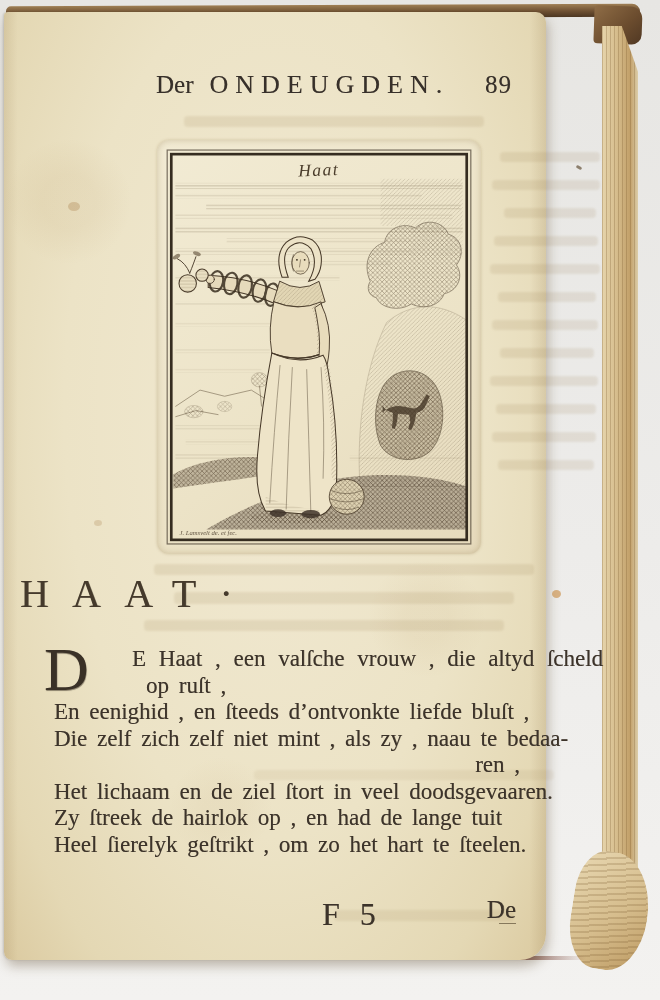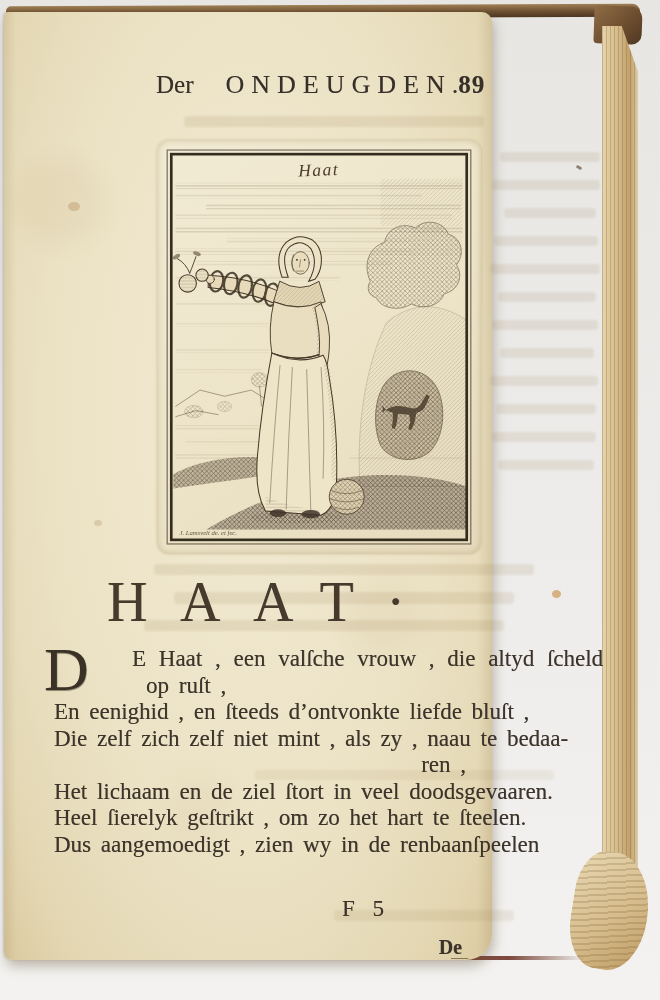--- a/index.html
+++ b/index.html
@@ -24,71 +24,71 @@
   .corner-wedge{position:absolute;left:572px;top:852px;width:76px;height:118px;
     background:
       repeating-linear-gradient(168deg,rgba(120,88,44,.22) 0 2px,rgba(0,0,0,0) 2px 6px),
       linear-gradient(135deg,#e8d8b2 0%,#d6bd8d 55%,#bd9a62 100%);
     border-radius:38% 55% 48% 42%;transform:rotate(9deg);}
   .bottom-line{position:absolute;left:38px;top:956px;width:548px;height:4px;
     background:linear-gradient(90deg,rgba(0,0,0,0) 0%,#7c2a18 14%,#8a3220 55%,#5f2012 86%,rgba(0,0,0,0) 100%);
     border-radius:2px;opacity:.8;}
 
   
-  .page{position:absolute;left:4px;top:12px;width:488px;height:948px;
+  .page{position:absolute;left:4px;top:12px;width:542px;height:948px;
     background:
       radial-gradient(circle at 12% 20%, rgba(160,120,60,.07) 0 3%, rgba(0,0,0,0) 7%),
       radial-gradient(circle at 78% 64%, rgba(160,120,60,.06) 0 3%, rgba(0,0,0,0) 8%),
       radial-gradient(circle at 40% 84%, rgba(160,120,60,.05) 0 2%, rgba(0,0,0,0) 6%),
       linear-gradient(90deg,rgba(130,100,55,.14) 0,rgba(0,0,0,0) 2.5%,rgba(0,0,0,0) 97%,rgba(130,100,55,.16) 100%),
       radial-gradient(ellipse at 50% 42%,#f1e9d2 0%,#ece3c6 55%,#e4d8b4 84%,#dbcaa0 100%);
     border-radius:4px 10px 26px 8px;
     box-shadow:2px 6px 12px rgba(90,70,40,.35), -1px 0 2px rgba(0,0,0,.12);
     }
 
   
   .bt{position:absolute;background:#8d6f3f;opacity:.12;filter:blur(1.3px);border-radius:4px;}
   .spot{position:absolute;border-radius:50%;}
 
   
   .header{position:absolute;left:152px;right:34px;top:58px;display:flex;
     align-items:baseline;color:#37302a;
     text-shadow:.3px .3px .5px rgba(56,46,34,.4);}
   .hdr-prefix{font-size:25px;}
-  .hdr-title{font-size:26px;letter-spacing:7px;margin-left:32px;margin-right:-7px;}
-  .hdr-page{margin-left:auto;font-size:25px;letter-spacing:1px;font-weight:bold;}
+  .hdr-title{font-size:26px;letter-spacing:7px;margin-left:16px;margin-right:-7px;}
+  .hdr-page{margin-left:auto;font-size:25px;letter-spacing:1px;}
 
   
   .plate-mark{position:absolute;left:153px;top:128px;width:324px;height:414px;
     background:linear-gradient(145deg,#f2ebd4 0%,#ece3c7 60%,#e6dabc 100%);
     border-radius:12px;
     box-shadow:inset 0 0 7px rgba(120,90,40,.28), 0 0 3px rgba(120,90,40,.25);}
   .plate-mark svg{position:absolute;left:8px;top:8px;}
 
   
-  .haat-heading{position:absolute;left:16px;right:0;top:558px;text-align:center;
-    font-size:56px;color:#453a2c;letter-spacing:.58em;margin-right:-.58em;
+  .haat-heading{position:absolute;left:16px;right:0;top:558px;text-align:left;
+    font-size:40px;color:#453a2c;letter-spacing:.58em;margin-right:-.58em;
     text-shadow:.4px .4px .6px rgba(56,46,34,.45);}
 
   
   .poem{position:absolute;left:50px;right:26px;top:634px;color:#3c332a;
     font-size:23px;line-height:26.5px;word-spacing:4px;
     text-shadow:.3px .3px .5px rgba(56,46,34,.45);}
   .poem .line{white-space:nowrap;}
   .poem .first{padding-left:78px;word-spacing:7px;font-family:Liberation Serif, serif;}
   .poem .cont1{padding-left:92px;}
   .poem .cont2{padding-left:40px;text-align:right;}
   .drop-cap{position:absolute;left:-10px;top:-4px;font-size:62px;line-height:54px;
     color:#3a3127;text-shadow:.5px .5px .7px rgba(56,46,34,.5);}
 
   
-  .sig-mark{position:absolute;left:318px;top:884px;font-size:23px;color:#3c332a;
-    letter-spacing:6px;text-shadow:.3px .3px .5px rgba(56,46,34,.45);margin-left:20px;}
-  .catchword{position:absolute;right:30px;top:924px;font-size:20px;color:#3c332a;
-    text-shadow:.3px .3px .5px rgba(56,46,34,.45);font-weight:bold;}
+  .sig-mark{position:absolute;left:318px;top:884px;font-size:32px;color:#3c332a;
+    letter-spacing:6px;text-shadow:.3px .3px .5px rgba(56,46,34,.45);}
+  .catchword{position:absolute;right:30px;top:884px;font-size:25px;color:#3c332a;
+    text-shadow:.3px .3px .5px rgba(56,46,34,.45);}
   .catchword::after{content:"";position:absolute;left:12px;bottom:0px;width:17px;height:1px;
     background:rgba(60,45,25,.55);}
 </style>
 </head>
 <body>
 
 <div class="scene">
 
   <div class="binding-top"></div>
   <div class="binding-corner"></div>
@@ -272,21 +272,21 @@
     <div class="haat-heading">HAAT·</div>
 
     <div class="poem">
       <span class="drop-cap">D</span>
       <div class="line first">E Haat ,  een valſche vrouw ,  die altyd ſcheld</div>
       <div class="line cont1">op ruſt ,</div>
       <div class="line">En eenighid ,  en ſteeds d’ontvonkte liefde bluſt ,</div>
       <div class="line">Die zelf zich zelf niet mint ,  als zy ,  naau te bedaa-</div>
       <div class="line cont2">ren ,</div>
       <div class="line">Het lichaam en de ziel ſtort in veel doodsgevaaren.</div>
+      <div class="line">Zy ſtreek de hairlok op ,  en had de lange tuit</div>
       <div class="line">Heel ſierelyk geſtrikt ,  om zo het hart te ſteelen.</div>
-      <div class="line">Dus aangemoedigt ,  zien wy in de renbaanſpeelen</div>
     </div>
 
     <div class="sig-mark">F 5</div>
     <div class="catchword">De</div>
 
   </div>
 </div>
 
 </body></html>

